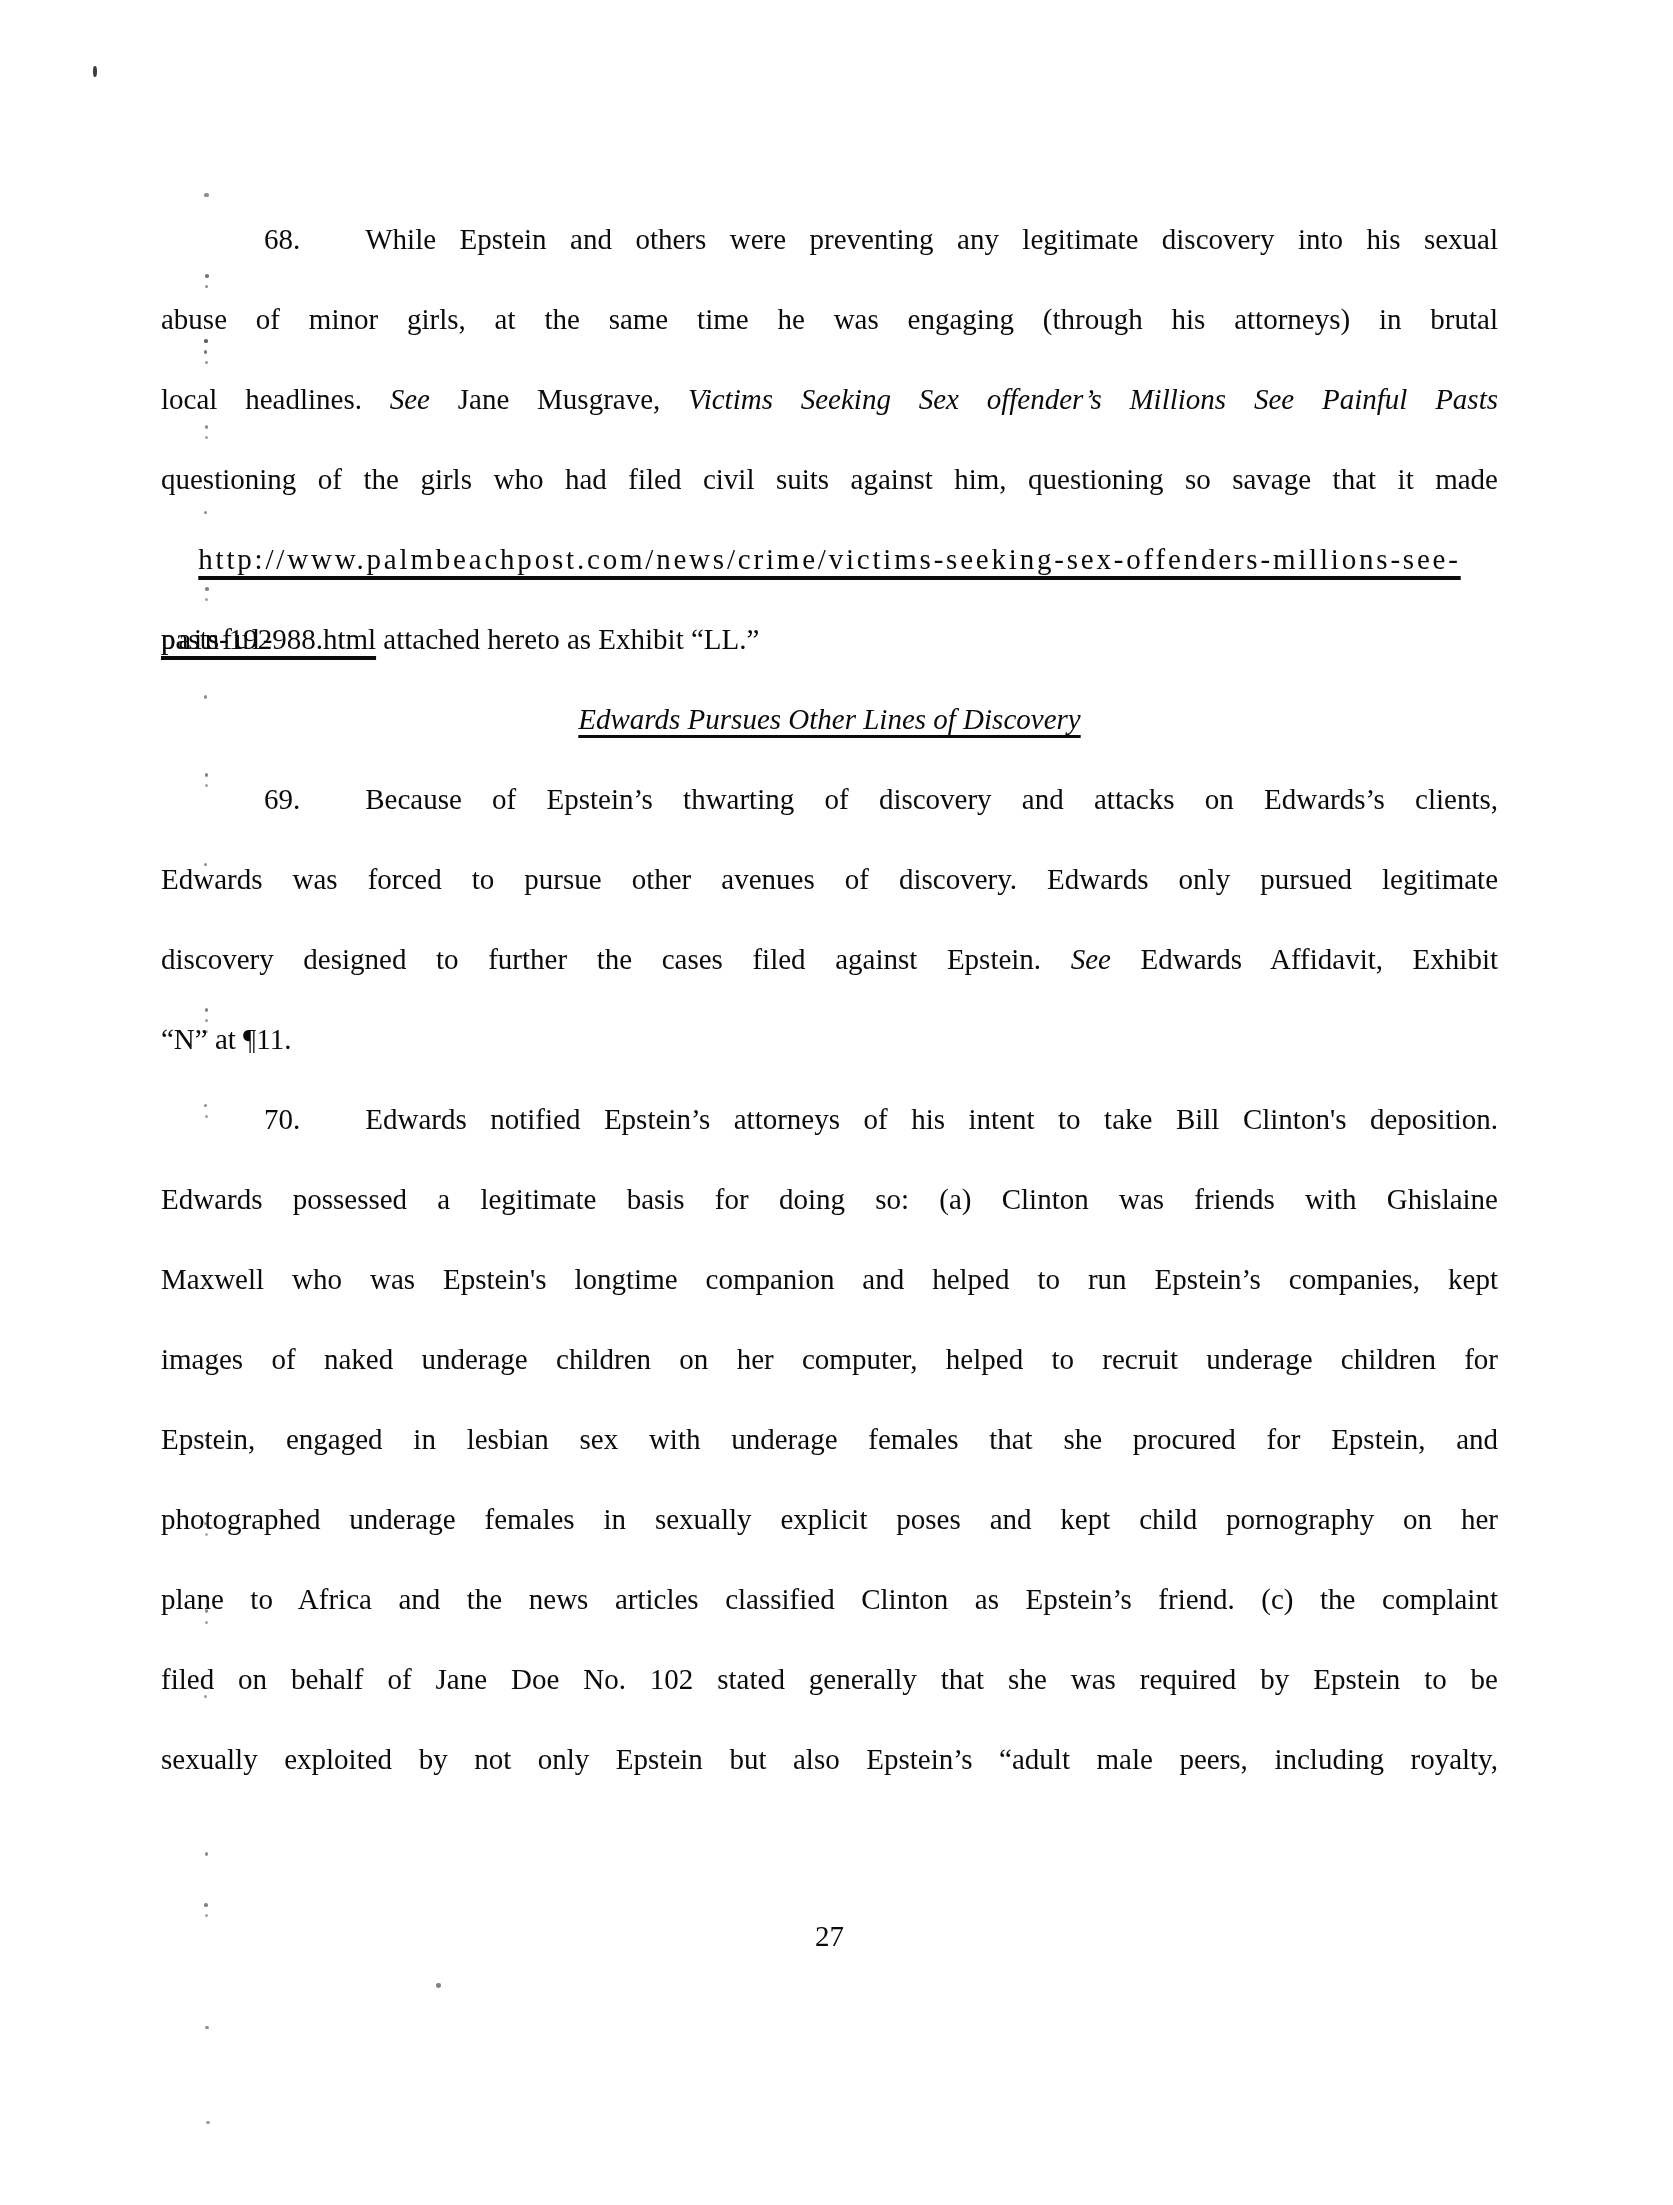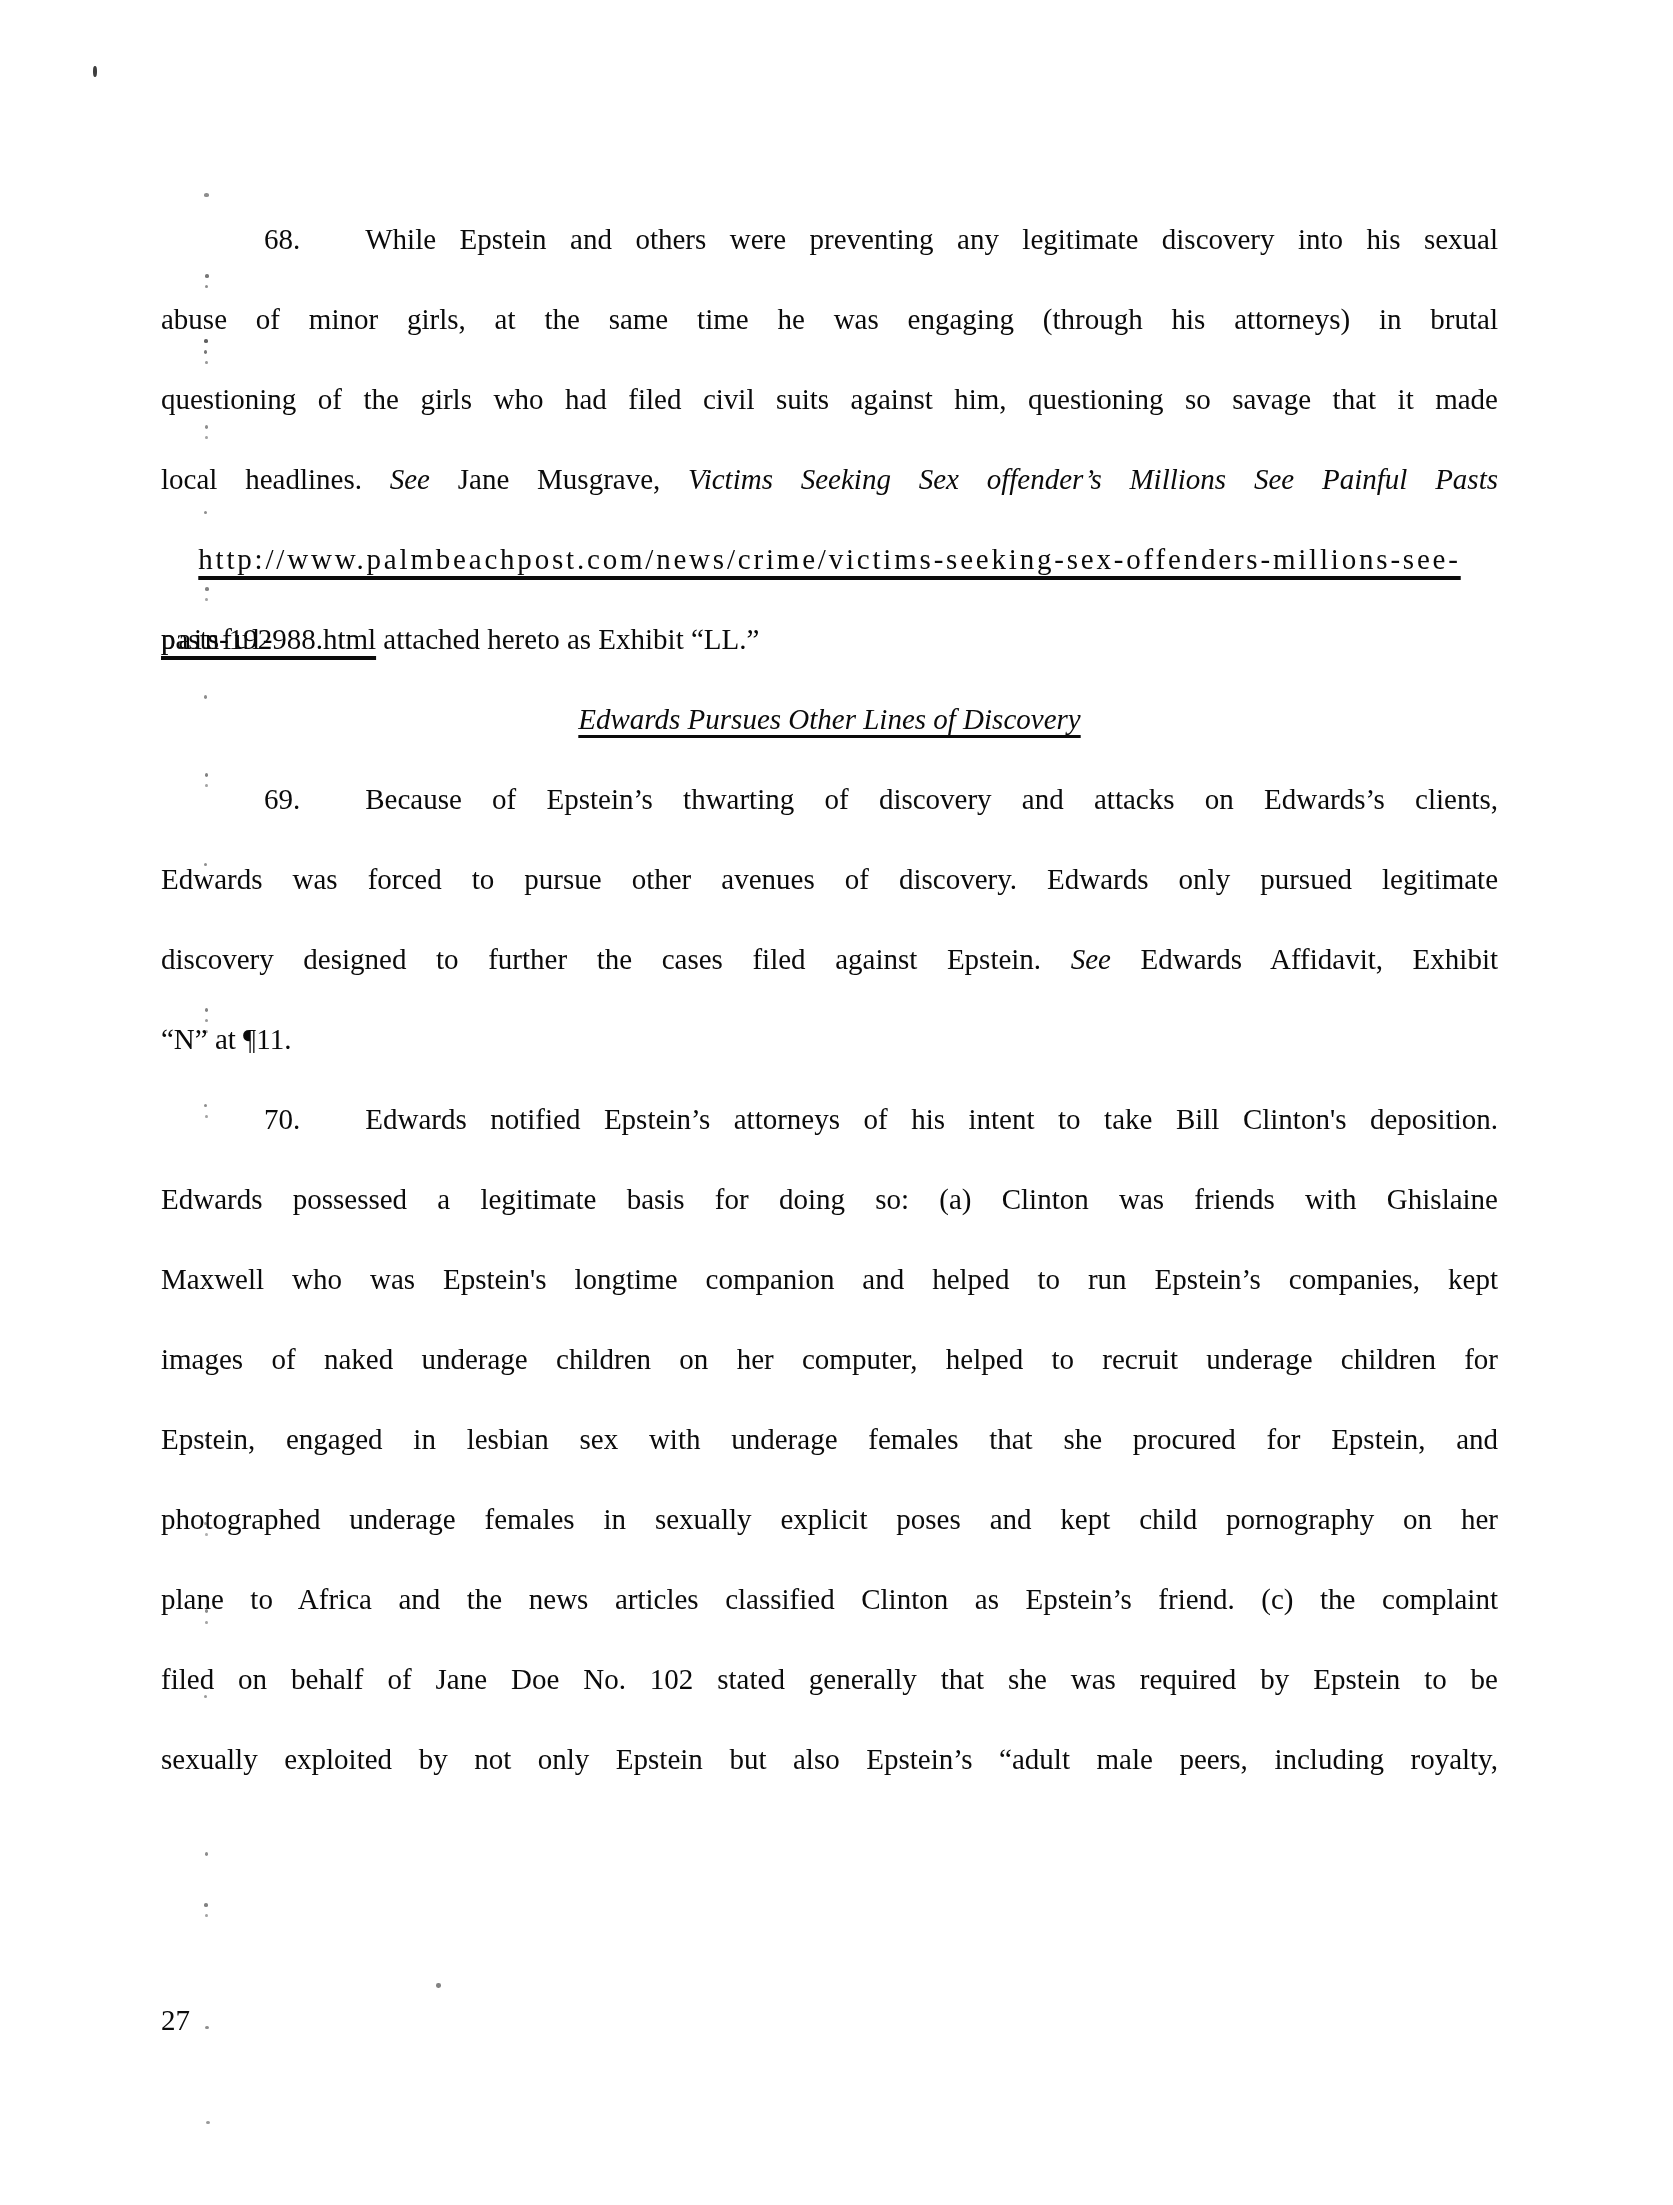--- a/index.html
+++ b/index.html
@@ -22,34 +22,34 @@
   .line.indent{text-indent:103px;}
   .line.left{text-align:center;text-align-last:left;word-spacing:0;}
   .line.stretch{text-align:center;text-align-last:left;letter-spacing:2.8px;word-spacing:0;}
   .line.heading{text-align:center;text-align-last:center;word-spacing:0;}
   .seg{color:inherit;font-family:Liberation Serif, serif;}
   .fmt-italic{font-style:italic;}
   .fmt-underline{text-decoration:underline;text-decoration-thickness:4.1px;text-underline-offset:6.9px;}
   .fmt-italic-underline{font-style:italic;text-decoration:underline;text-decoration-thickness:3.4px;text-underline-offset:6.2px;}
   .tab{display:inline-block;width:65px;}
   #pageNumber{
-    position:absolute;left:161px;top:1980px;width:1337px;height:80px;
-    line-height:80px;font-size:29px;
+    position:absolute;left:161px;top:1896px;width:1337px;height:80px;
+    line-height:80px;font-size:29px;text-align:center;
   }
   .speck{position:absolute;background:#1c1c1c;border-radius:45%;}
 </style>
 </head>
 <body>
 
 <div id="page">
   <div id="doc">
       <div class="line indent"><span class="seg fmt-plain">68.</span><span class="tab"></span><span class="seg fmt-plain">While Epstein and others were preventing any legitimate discovery into his sexual</span></div>
       <div class="line"><span class="seg fmt-plain">abuse of minor girls, at the same time he was engaging (through his attorneys) in brutal</span></div>
+      <div class="line"><span class="seg fmt-plain">local headlines. </span><span class="seg fmt-italic">See</span><span class="seg fmt-plain"> Jane Musgrave, </span><span class="seg fmt-italic">Victims Seeking Sex offender’s Millions See Painful Pasts</span></div>
       <div class="line"><span class="seg fmt-plain">questioning of the girls who had filed civil suits against him, questioning so savage that it made</span></div>
-      <div class="line"><span class="seg fmt-plain">local headlines. </span><span class="seg fmt-italic">See</span><span class="seg fmt-plain"> Jane Musgrave, </span><span class="seg fmt-italic">Victims Seeking Sex offender’s Millions See Painful Pasts</span></div>
       <div class="line stretch"><span class="seg fmt-underline">http://www.palmbeachpost.com/news/crime/victims-seeking-sex-offenders-millions-see-painful-</span></div>
       <div class="line left"><span class="seg fmt-underline">pasts-192988.html</span><span class="seg fmt-plain"> attached hereto as Exhibit “LL.”</span></div>
       <div class="line heading"><span class="seg fmt-italic-underline">Edwards Pursues Other Lines of Discovery</span></div>
       <div class="line indent"><span class="seg fmt-plain">69.</span><span class="tab"></span><span class="seg fmt-plain">Because of Epstein’s thwarting of discovery and attacks on Edwards’s clients,</span></div>
       <div class="line"><span class="seg fmt-plain">Edwards was forced to pursue other avenues of discovery. Edwards only pursued legitimate</span></div>
       <div class="line"><span class="seg fmt-plain">discovery designed to further the cases filed against Epstein. </span><span class="seg fmt-italic">See</span><span class="seg fmt-plain"> Edwards Affidavit, Exhibit</span></div>
       <div class="line left"><span class="seg fmt-plain">“N” at ¶11.</span></div>
       <div class="line indent"><span class="seg fmt-plain">70.</span><span class="tab"></span><span class="seg fmt-plain">Edwards notified Epstein’s attorneys of his intent to take Bill Clinton's deposition.</span></div>
       <div class="line"><span class="seg fmt-plain">Edwards possessed a legitimate basis for doing so: (a) Clinton was friends with Ghislaine</span></div>
       <div class="line"><span class="seg fmt-plain">Maxwell who was Epstein's longtime companion and helped to run Epstein’s companies, kept</span></div>

